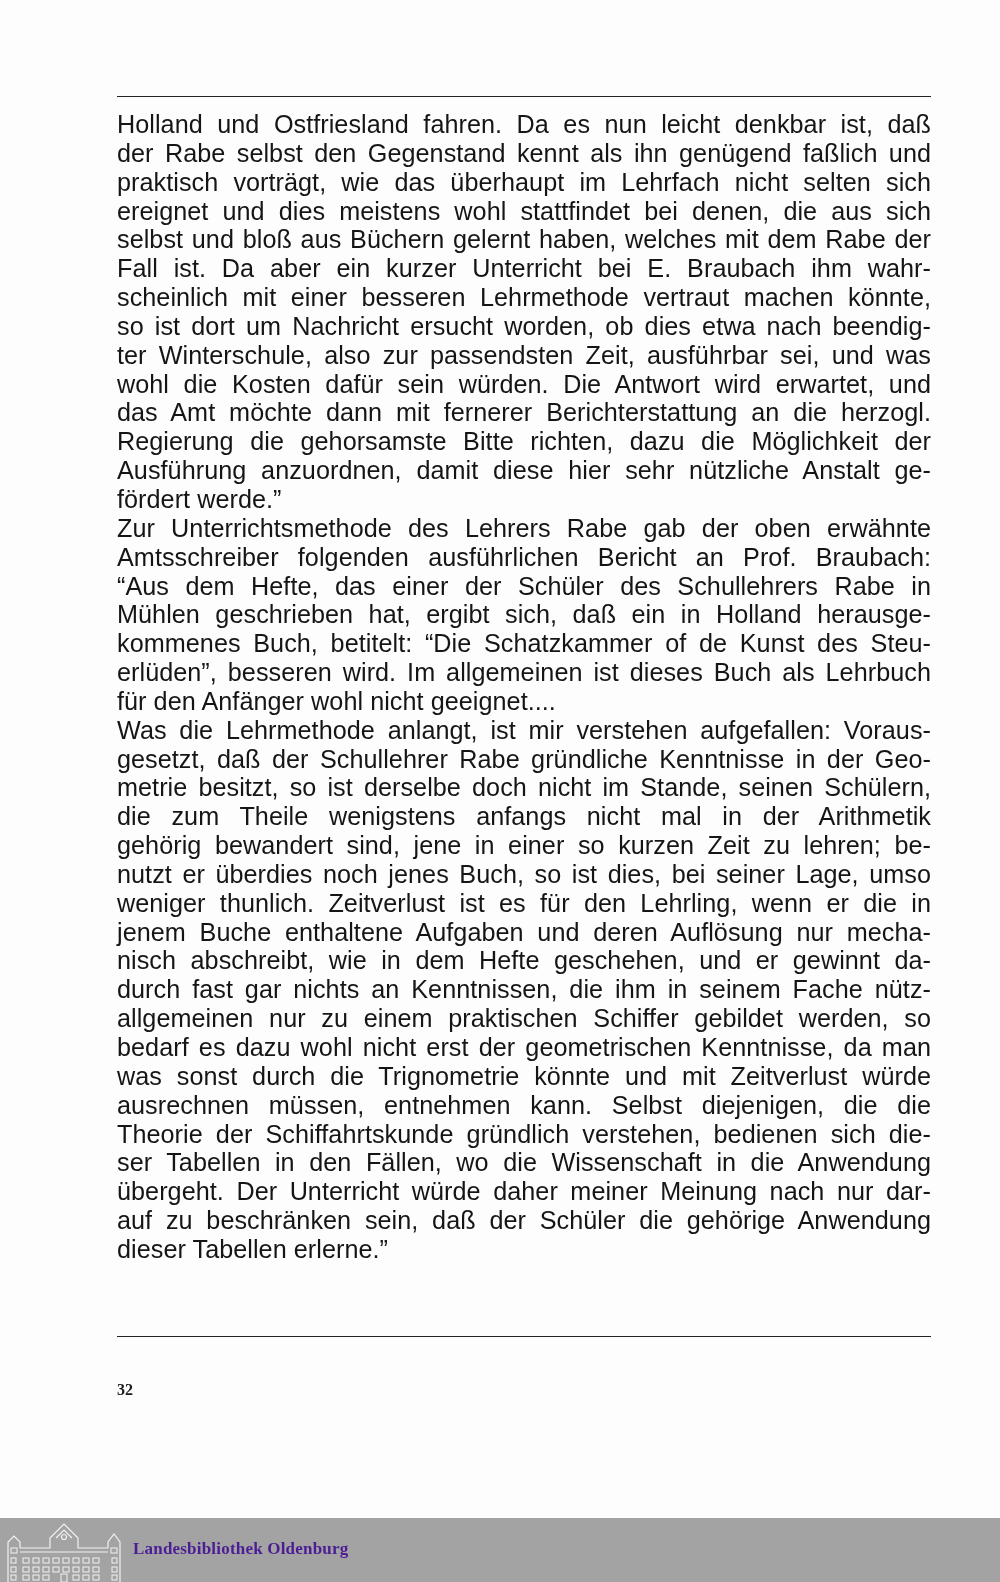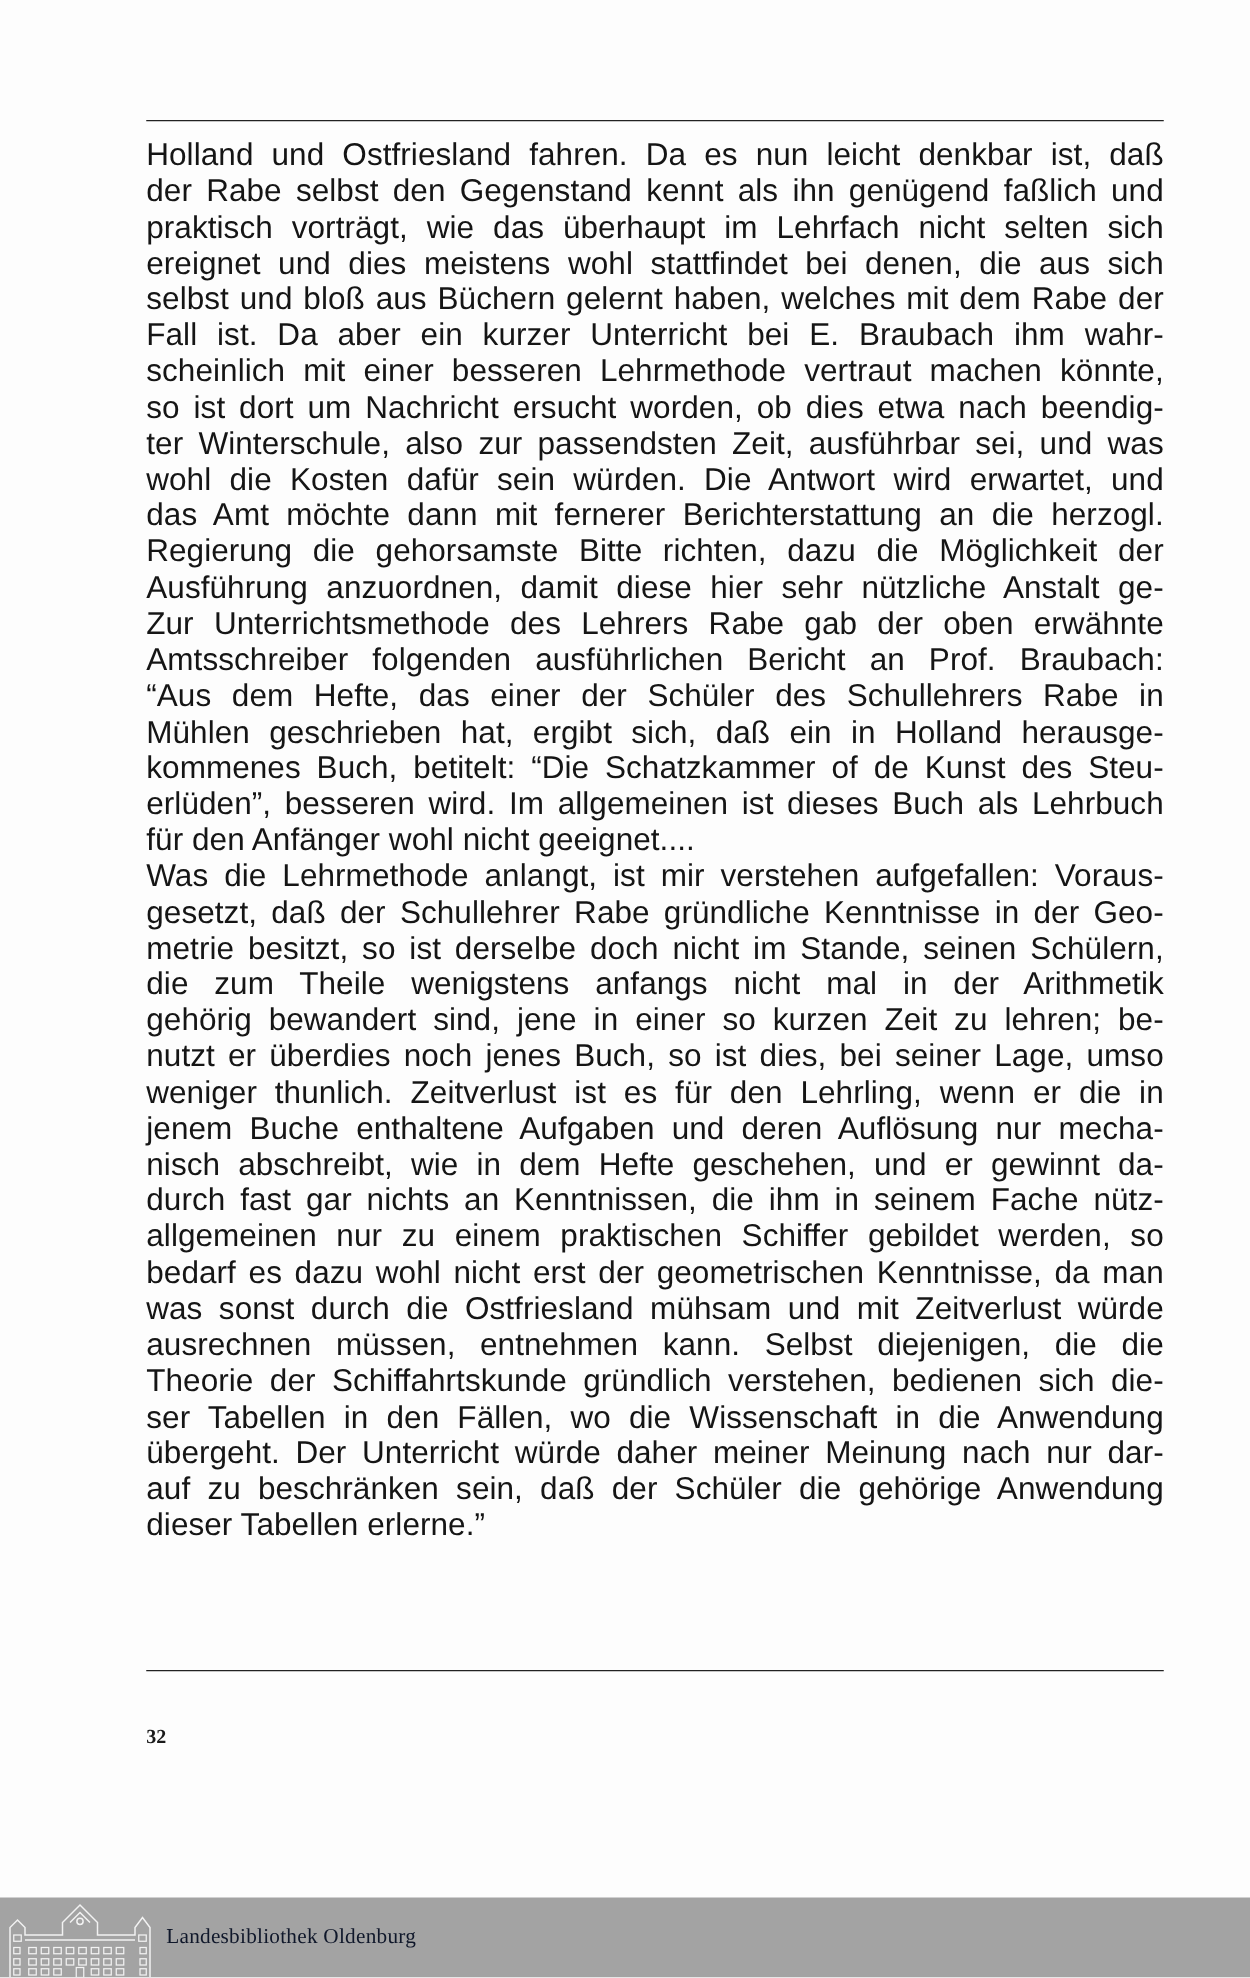--- a/index.html
+++ b/index.html
@@ -93,40 +93,41 @@
     <span class="line">ereignet und dies meistens wohl stattfindet bei denen, die aus sich</span>
     <span class="line">selbst und bloß aus Büchern gelernt haben, welches mit dem Rabe der</span>
     <span class="line">Fall ist. Da aber ein kurzer Unterricht bei E. Braubach ihm wahr-</span>
     <span class="line">scheinlich mit einer besseren Lehrmethode vertraut machen könnte,</span>
     <span class="line">so ist dort um Nachricht ersucht worden, ob dies etwa nach beendig-</span>
     <span class="line">ter Winterschule, also zur passendsten Zeit, ausführbar sei, und was</span>
     <span class="line">wohl die Kosten dafür sein würden. Die Antwort wird erwartet, und</span>
     <span class="line">das Amt möchte dann mit fernerer Berichterstattung an die herzogl.</span>
     <span class="line">Regierung die gehorsamste Bitte richten, dazu die Möglichkeit der</span>
     <span class="line">Ausführung anzuordnen, damit diese hier sehr nützliche Anstalt ge-</span>
+    <span class="line last">fördert werde.”</span>
     <span class="line">Zur Unterrichtsmethode des Lehrers Rabe gab der oben erwähnte</span>
     <span class="line">Amtsschreiber folgenden ausführlichen Bericht an Prof. Braubach:</span>
     <span class="line">“Aus dem Hefte, das einer der Schüler des Schullehrers Rabe in</span>
     <span class="line">Mühlen geschrieben hat, ergibt sich, daß ein in Holland herausge-</span>
     <span class="line">kommenes Buch, betitelt: “Die Schatzkammer of de Kunst des Steu-</span>
     <span class="line">erlüden”, besseren wird. Im allgemeinen ist dieses Buch als Lehrbuch</span>
     <span class="line last">für den Anfänger wohl nicht geeignet....</span>
     <span class="line">Was die Lehrmethode anlangt, ist mir verstehen aufgefallen: Voraus-</span>
     <span class="line">gesetzt, daß der Schullehrer Rabe gründliche Kenntnisse in der Geo-</span>
     <span class="line">metrie besitzt, so ist derselbe doch nicht im Stande, seinen Schülern,</span>
     <span class="line">die zum Theile wenigstens anfangs nicht mal in der Arithmetik</span>
     <span class="line">gehörig bewandert sind, jene in einer so kurzen Zeit zu lehren; be-</span>
     <span class="line">nutzt er überdies noch jenes Buch, so ist dies, bei seiner Lage, umso</span>
     <span class="line">weniger thunlich. Zeitverlust ist es für den Lehrling, wenn er die in</span>
     <span class="line">jenem Buche enthaltene Aufgaben und deren Auflösung nur mecha-</span>
     <span class="line">nisch abschreibt, wie in dem Hefte geschehen, und er gewinnt da-</span>
     <span class="line">durch fast gar nichts an Kenntnissen, die ihm in seinem Fache nütz-</span>
     <span class="line">allgemeinen nur zu einem praktischen Schiffer gebildet werden, so</span>
     <span class="line">bedarf es dazu wohl nicht erst der geometrischen Kenntnisse, da man</span>
-    <span class="line">was sonst durch die Ostfriesland mühsam und mit Zeitverlust würde</span>
+    <span class="line">was sonst durch die Trignometrie könnte und mit Zeitverlust würde</span>
     <span class="line">ausrechnen müssen, entnehmen kann. Selbst diejenigen, die die</span>
     <span class="line">Theorie der Schiffahrtskunde gründlich verstehen, bedienen sich die-</span>
     <span class="line">ser Tabellen in den Fällen, wo die Wissenschaft in die Anwendung</span>
     <span class="line">übergeht. Der Unterricht würde daher meiner Meinung nach nur dar-</span>
     <span class="line">auf zu beschränken sein, daß der Schüler die gehörige Anwendung</span>
     <span class="line last">dieser Tabellen erlerne.”</span>
   </div>
 
 <div class="rule bottom"></div>
 
@@ -171,14 +172,14 @@
           <rect x="27" y="57" width="6" height="5"></rect>
           <rect x="37" y="57" width="6" height="5"></rect>
           <rect x="55" y="56" width="6" height="8"></rect>
           <rect x="67" y="57" width="6" height="5"></rect>
           <rect x="77" y="57" width="6" height="5"></rect>
           <rect x="87" y="57" width="6" height="5"></rect>
           <rect x="106" y="57" width="5" height="5"></rect>
       </g>
     </svg>
   </span>
-  <span class="footer-text" style="color: #0f172a;">Landesbibliothek Oldenburg</span>
+  <span class="footer-text" style="color: #4c1d95; font-weight: bold;">Landesbibliothek Oldenburg</span>
 </div>
 
 </body></html>

